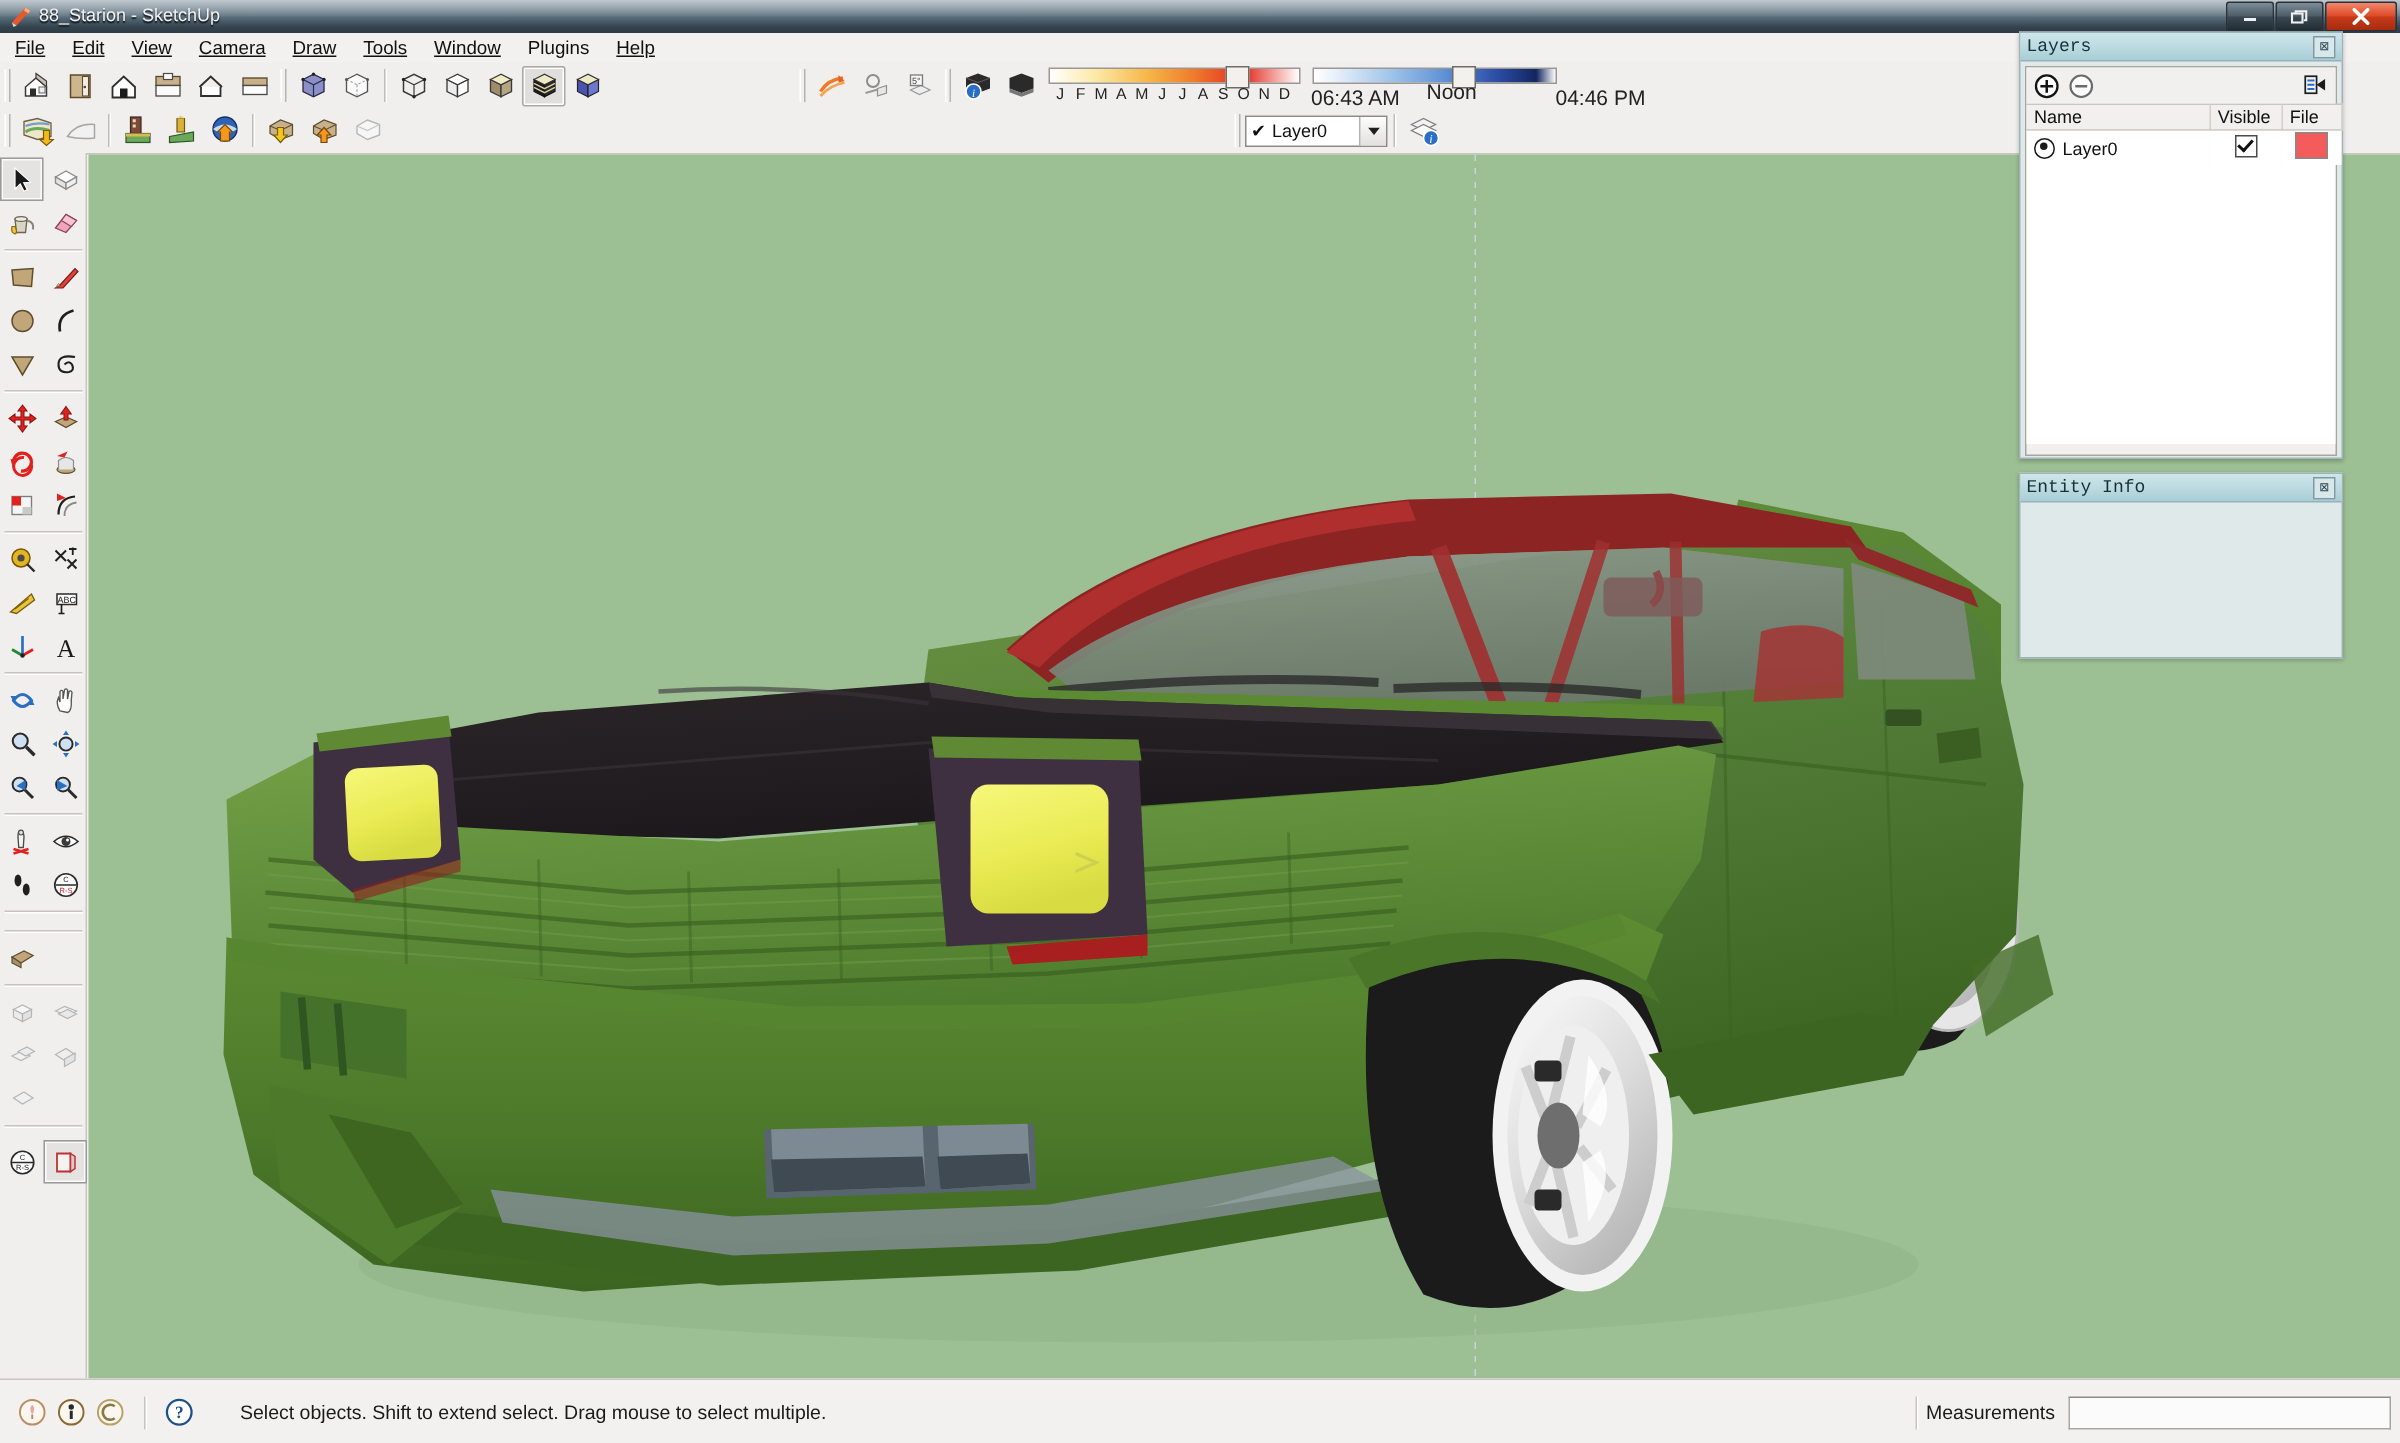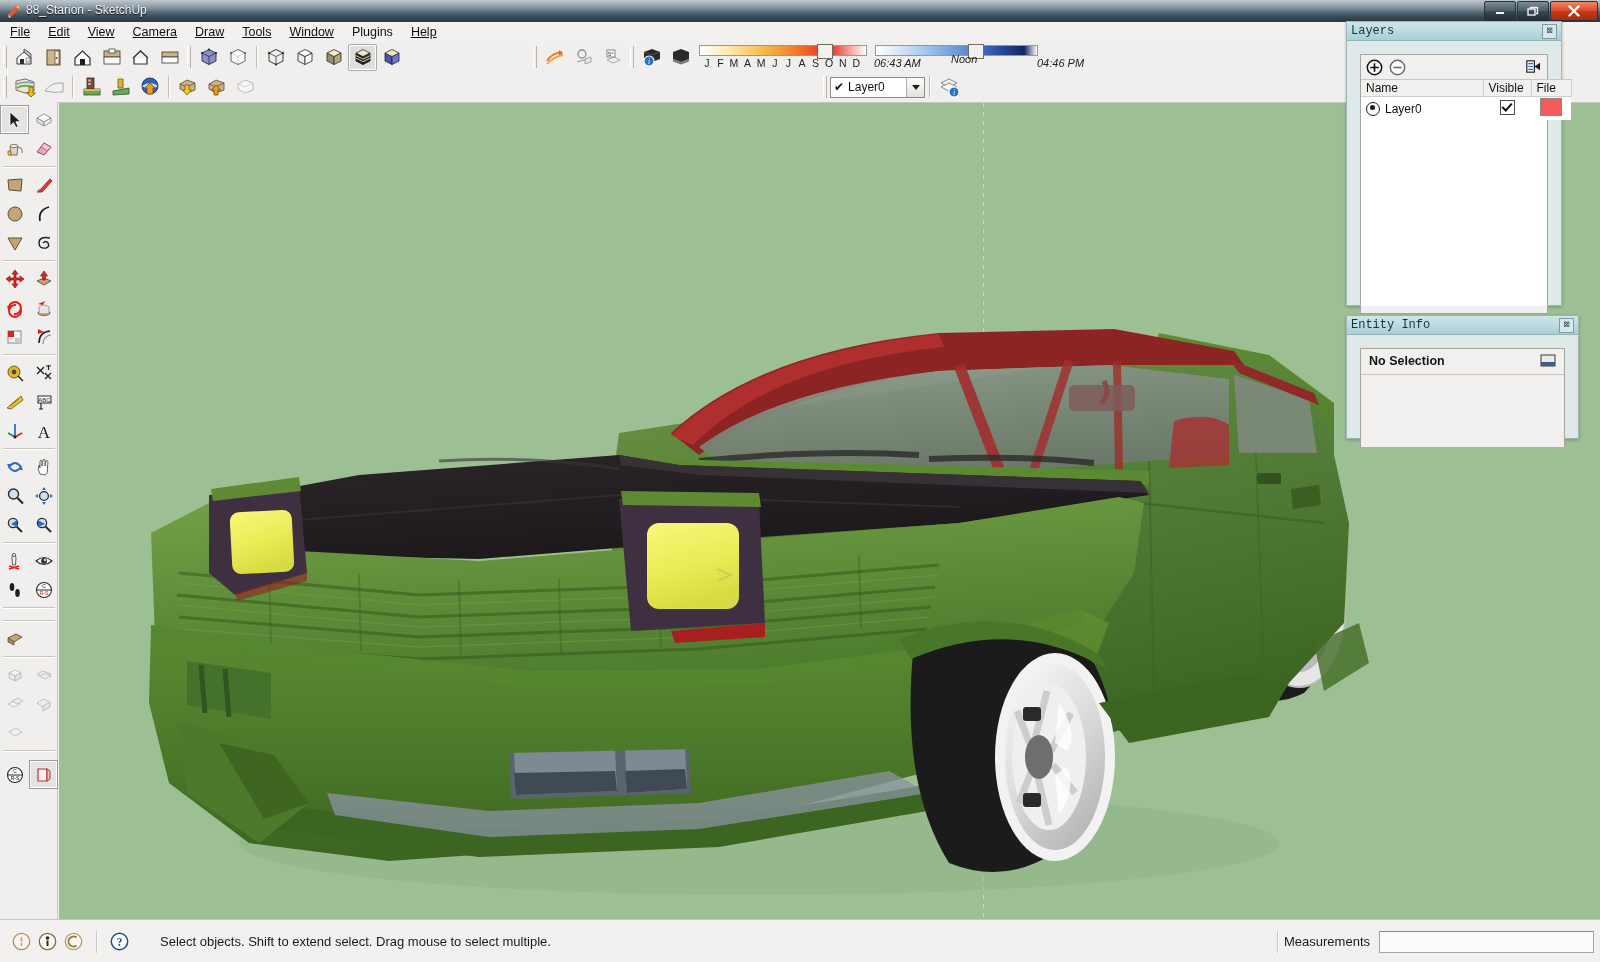--- a/index.html
+++ b/index.html
@@ -134,21 +134,21 @@
     display: flex; align-items: center;
     padding: 0 4px;
     box-sizing: border-box;
   }
   .panel-title { font-size: 12px; color: #15303a; flex: 1; font-family: Liberation Mono, monospace; }
   .panel-btn {
     width: 13px; height: 13px; border: 1px solid #7f9aa2;
     background: #d7e7ea; display: flex; align-items: center;
     justify-content: center; font-size: 8px; color: #2a4650; line-height: 1;
   }
-  .panel-body { background: #f1f0ef; margin: 13px; }
+  .panel-body { background: #f1f0ef; margin: 3px; }
 
   
   .layers-tools {
     height: 24px; display: flex; align-items: center;
     padding: 0 5px; background: #f1f0ef; position: relative;
   }
   .circbtn { width: 17px; height: 17px; margin-right: 6px; }
   .layers-detail { position: absolute; right: 6px; top: 3px; width: 17px; height: 17px; }
   .ltable { width: 100%; border-collapse: collapse; table-layout: fixed; }
   .ltable th {
@@ -222,21 +222,21 @@
   .layer-combo .chevron {
     position: absolute; right: 0; top: 0; width: 17px; height: 19px;
     background: linear-gradient(to bottom,#fdfdfd,#e2e0dd);
     border-left: 1px solid #b4b1ad;
     display: flex; align-items: center; justify-content: center;
   }
   .mon-letters {
     display: flex; font-size: 10.5px; color: #222; letter-spacing: 0;
   }
   .mon-letters span { width: 13.6px; text-align: center; }
-  .shadow-time { font-size: 11px; color: #222; font-style: italic; }
+  .shadow-time { font-size: 14px; color: #222; }
 </style>
 </head>
 <body>
 
 <div id="app">
 
   <div class="titlebar">
     <div class="glass"></div>
     <svg class="title-ico" viewBox="0 0 16 16">
       <path d="M2 12 L11 2 L14 4 L5 14 Z" fill="#e8582a"></path>
@@ -1071,36 +1071,26 @@
             <td style="text-align:center;">
               <span class="swatch" style="background:#f45b5b;display:inline-block;"></span>
             </td>
           </tr>
         </tbody>
       </table>
       <div style="background:#ffffff;height:186px;"></div>
     </div>
   </div>
 
-  <div class="panel" style="left:1346px; top:315px; width:233px; height:124px;">
+  <div class="panel" style="left:1346px; top:315px; width:216px; height:124px;">
     <div class="panel-head">
       <div class="panel-title">Entity Info</div>
       <div class="panel-btn">
         <span>⊠</span>
       </div>
-    </div>
-    <div class="panel-body" style="height:97px; border:1px solid #a8a5a1;">
-      <div class="entity-row">
-        <span>No Selection</span>
-        <svg width="16" height="14" viewBox="0 0 16 14">
-          <rect x="1" y="1" width="14" height="11" fill="#eaeaea" stroke="#3a3a3a" stroke-width="1"></rect>
-          <rect x="1" y="8" width="14" height="4" fill="#3a5f86"></rect>
-        </svg>
-      </div>
-      <div class="entity-body"></div>
     </div>
   </div>
 
   <div class="statusbar">
     <div class="sb-icons">
       <svg width="19" height="19" viewBox="0 0 19 19">
         <circle cx="9.5" cy="9.5" r="8.2" fill="#fbf7f0" stroke="#b98f60" stroke-width="1.3"></circle>
         <path d="M9.5 4.5 Q12 7 9.5 11 Q7 7 9.5 4.5 Z" fill="#e8a4a4"></path>
         <path d="M9.5 11 L9.5 14" stroke="#b98f60" stroke-width="1.3"></path>
       </svg>

